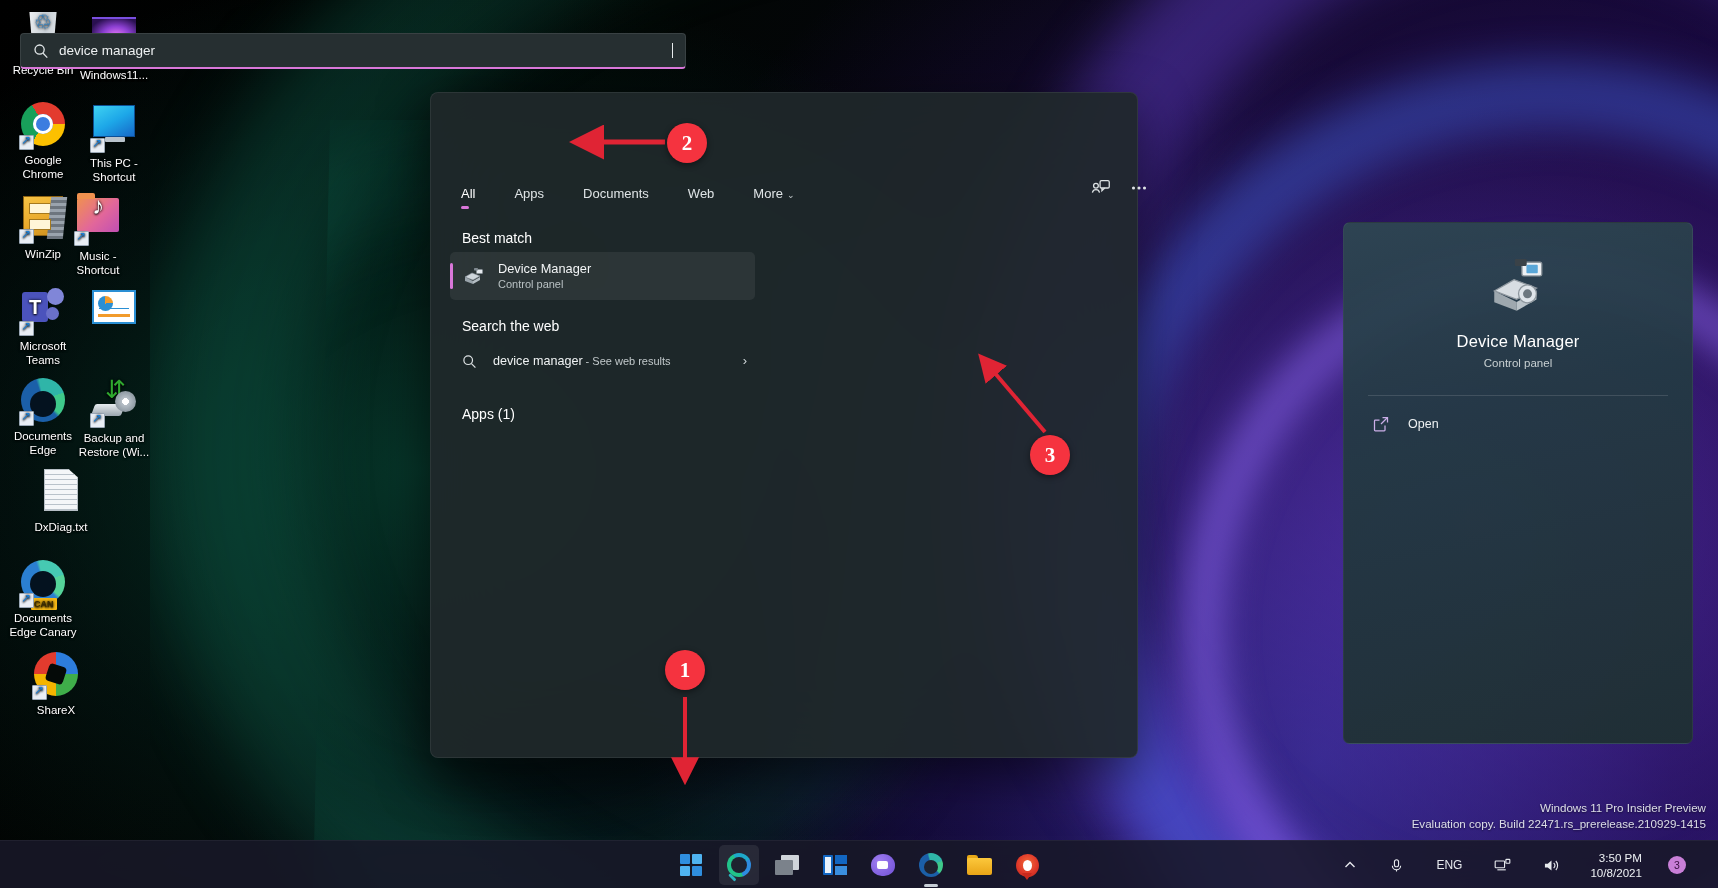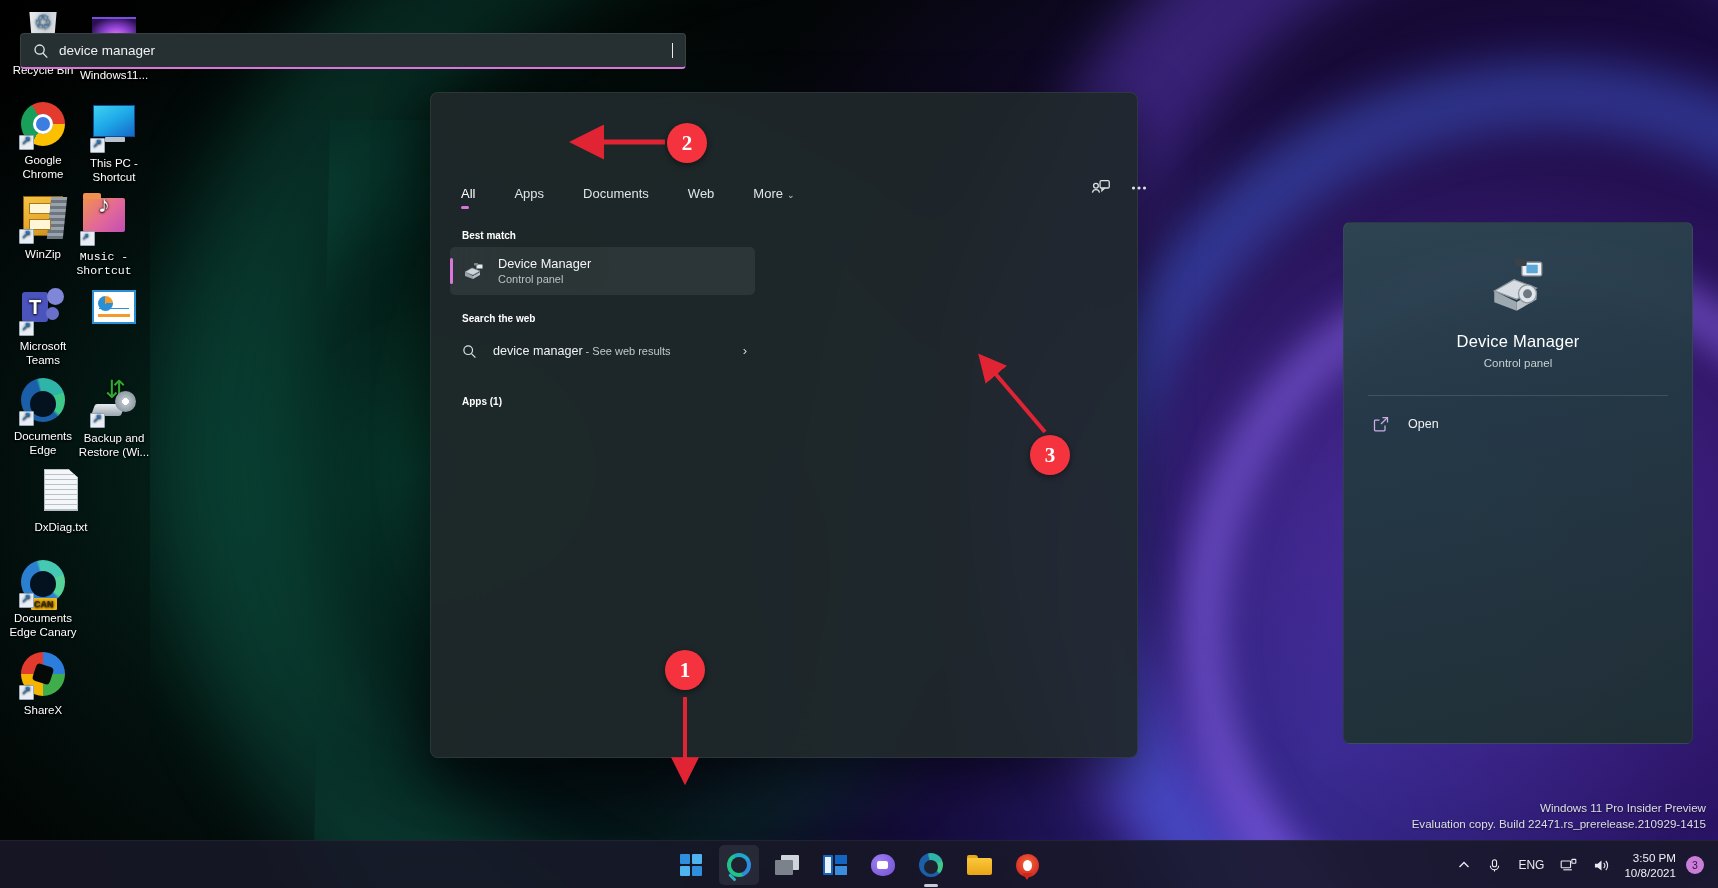--- a/index.html
+++ b/index.html
@@ -256,21 +256,21 @@
   }
   .ftab .chev { font-size: 9px; margin-left: 4px; opacity: 0.85; }
   .tab-right-icons {
     position: absolute; right: 0; top: 2px; display: flex; align-items: center; gap: 16px;
   }
   .tri { width: 22px; height: 22px; color: #dde2e4; }
 
   
   #results { position: absolute; left: 450px; top: 222px; width: 305px; height: 520px; }
   .sect-head {
-    color: #ffffff; font-size: 10px; font-weight: bold; padding: 8px 0 6px 12px;
+    color: #ffffff; font-size: 14px; font-weight: normal; padding: 8px 0 6px 12px;
   }
   .result-row {
     position: relative; display: flex; align-items: center; height: 48px;
     border-radius: 5px; padding-left: 12px; cursor: default;
   }
   .result-row.selected { background: rgba(255,255,255,0.065); }
   .result-row.selected::before {
     content: ""; position: absolute; left: 0; top: 11px; width: 3px; height: 26px;
     background: #d977d9; border-radius: 2px;
   }
@@ -393,22 +393,22 @@
     content: ""; position: absolute; left: 7px; top: 6px; width: 9px; height: 11px;
     background: #fff; border-radius: 50%;
   }
   .ic-opera-pin {
     position: absolute; left: 50%; transform: translateX(-50%); bottom: -3px;
     width: 0; height: 0; border-left: 5px solid transparent; border-right: 5px solid transparent;
     border-top: 7px solid #c9291d;
   }
 
   #tb-right {
-    position: absolute; right: 10px; top: 0; height: 48px;
-    display: flex; align-items: center; gap: 0px; color: #e7eaee;
+    position: absolute; right: 28px; top: 0; height: 48px;
+    display: flex; align-items: center; gap: 16px; color: #e7eaee;
   }
   .tray-btn {
     height: 38px; display: flex; align-items: center; justify-content: center;
     padding: 0 8px; border-radius: 4px; cursor: default; font-size: 12px;
   }
   #tb-clock {
     display: flex; flex-direction: column; align-items: flex-end;
     padding: 0 10px 0 6px; line-height: 15px; font-size: 11.6px; color: #eef1f4;
   }
   #notif-badge {
@@ -478,21 +478,21 @@
     <div class="dicon" style="left:5px; top:192px;">
       <div class="art">
         <div class="ic-winzip">
             <span class="ic-zipper"></span>
           </div>
         <span class="shortcut-badge"></span>
       </div>
       <span class="lbl">WinZip</span>
     </div>
 
-    <div class="dicon" style="left:66px; top:192px;font-family:Liberation Mono, monospace;">
+    <div class="dicon" style="left:60px; top:192px;">
       <div class="art">
         <div class="ic-music"></div>
           <span class="shortcut-badge"></span>
       </div>
       <span class="lbl">Music - Shortcut</span>
     </div>
 
     <div class="dicon" style="left:5px; top:284px;">
       <div class="art">
         <div class="ic-teams"></div>
@@ -535,21 +535,21 @@
 
     <div class="dicon" style="left:5px; top:558px;">
       <div class="art">
         <div class="ic-edgecan"></div>
         <span class="can-badge">CAN</span>
         <span class="shortcut-badge"></span>
       </div>
       <span class="lbl">Documents Edge Canary</span>
     </div>
 
-    <div class="dicon" style="left:5px; top:650px;">
+    <div class="dicon" style="left:18px; top:650px;">
       <div class="art">
         <div class="ic-sharex"></div>
           <span class="shortcut-badge"></span>
       </div>
       <span class="lbl">ShareX</span>
     </div>
   </div>
 
   <div id="search-panel"></div>
 

